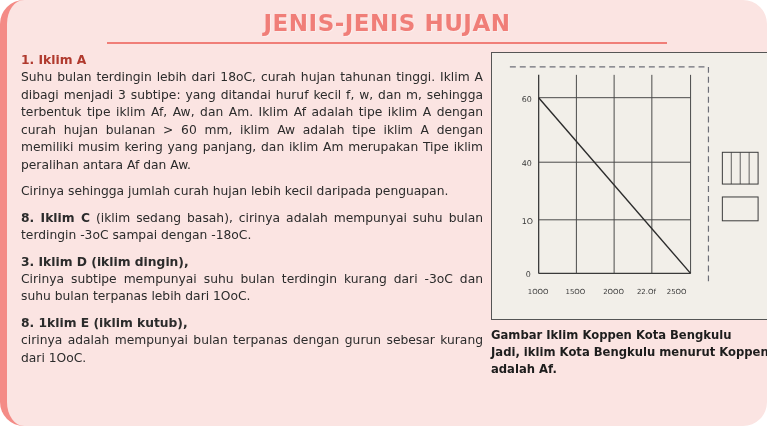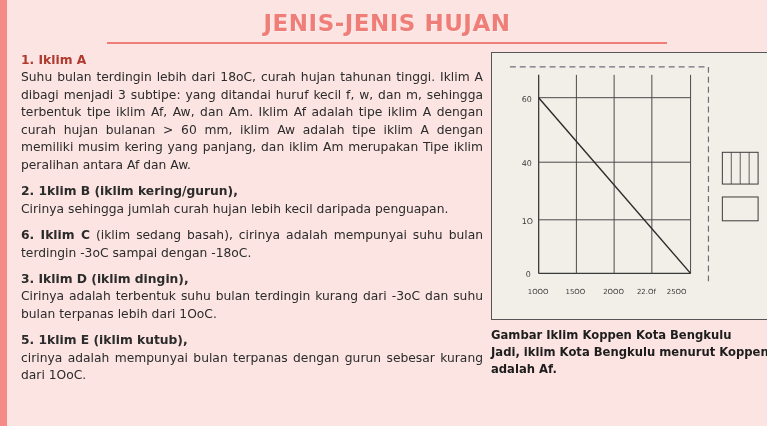--- a/index.html
+++ b/index.html
@@ -14,20 +14,21 @@
     overflow: hidden;
   }
   .slide {
     position: relative;
     width: 767px;
     height: 426px;
     background: #fbe4e2;
     border-left: 7px solid #f48b86;
     box-sizing: border-box;
     overflow: hidden;
+    border-radius: 24px;
   }
   .title {
     text-align: center;
     color: #f07e78;
     font-size: 23px;
     font-weight: bold;
     letter-spacing: 0.5px;
     padding-top: 10px;
     margin: 0 0 6px 0;
     font-family: "DejaVu Sans", sans-serif;
@@ -105,35 +106,34 @@
   <div class="body-wrap">
 
     <div class="left-col">
 
       <div class="item">
         <p><span class="hd-red" style="color:#b03a2e">1. Iklim A</span></p>
         <p>Suhu bulan terdingin lebih dari 18oC, curah hujan tahunan tinggi. Iklim A dibagi menjadi 3 subtipe: yang ditandai huruf kecil f, w, dan m, sehingga terbentuk tipe iklim Af, Aw, dan Am.  Iklim Af adalah tipe iklim A dengan curah hujan bulanan &gt; 60 mm, iklim Aw adalah tipe iklim A dengan memiliki musim kering yang panjang, dan iklim Am merupakan Tipe iklim peralihan antara Af dan Aw.</p>
       </div>
 
       <div class="item">
-        <p><span class="hd">2. 1klim B (iklim kering/gurun),</span></p>
         <p> Cirinya sehingga jumlah curah hujan lebih kecil daripada penguapan.</p>
       </div>
 
       <div class="item">
-        <p><span class="hd">6. Iklim C</span><span> (iklim sedang basah), cirinya adalah mempunyai suhu bulan terdingin -3oC sampai dengan -18oC.</span></p>
+        <p><span class="hd">8. Iklim C</span><span> (iklim sedang basah), cirinya adalah mempunyai suhu bulan terdingin -3oC sampai dengan -18oC.</span></p>
       </div>
 
       <div class="item">
         <p><span class="hd">3. Iklim D (iklim dingin),</span></p>
-        <p> Cirinya adalah terbentuk suhu bulan terdingin kurang dari -3oC dan suhu bulan terpanas lebih dari 1OoC.</p>
+        <p> Cirinya subtipe mempunyai suhu bulan terdingin kurang dari -3oC dan suhu bulan terpanas lebih dari 1OoC.</p>
       </div>
 
       <div class="item">
-        <p><span class="hd">5. 1klim E (iklim kutub),</span></p>
+        <p><span class="hd">8. 1klim E (iklim kutub),</span></p>
         <p> cirinya adalah mempunyai bulan terpanas dengan gurun sebesar kurang dari 1OoC.</p>
       </div>
 
     </div>
 
     <div class="right-col">
 
       <div class="figure-box">
         <svg class="fig-inner" viewBox="0 0 283 268">
 

